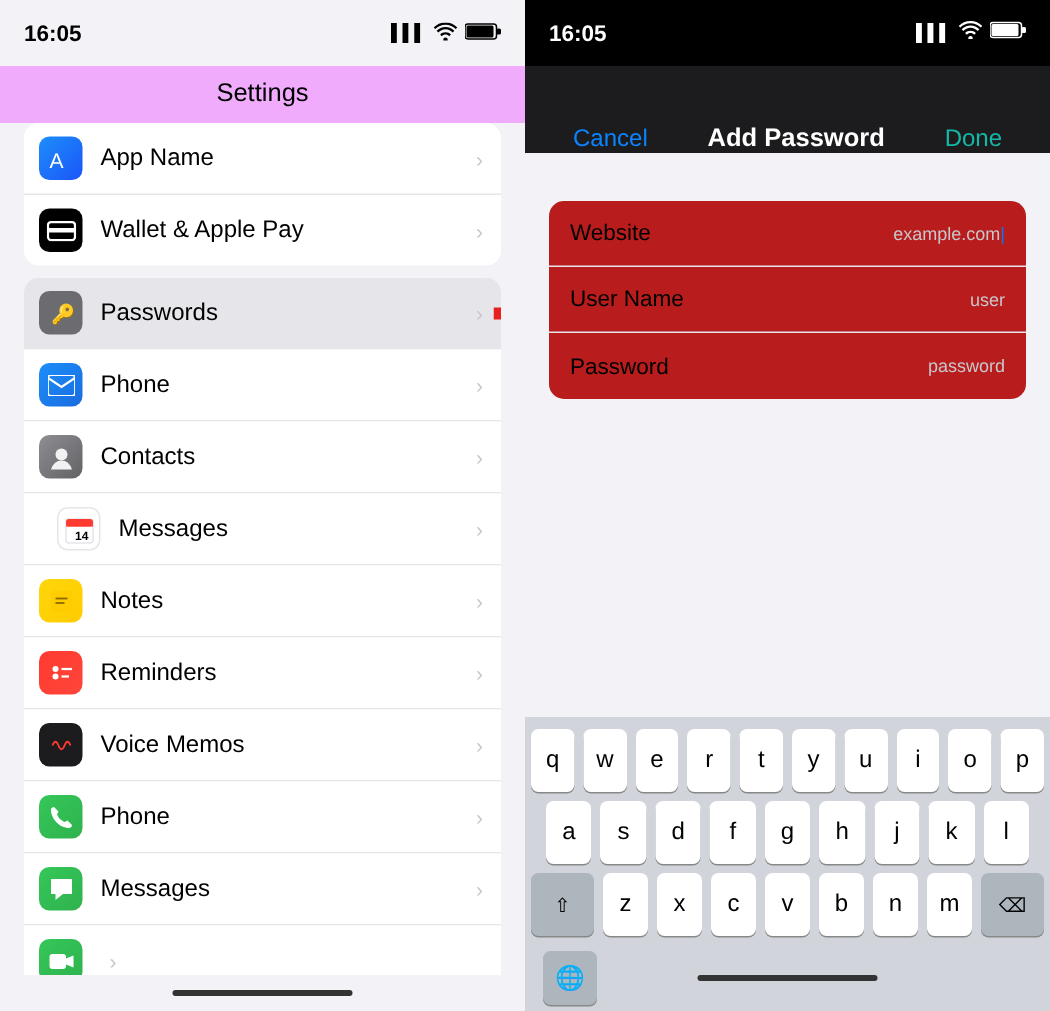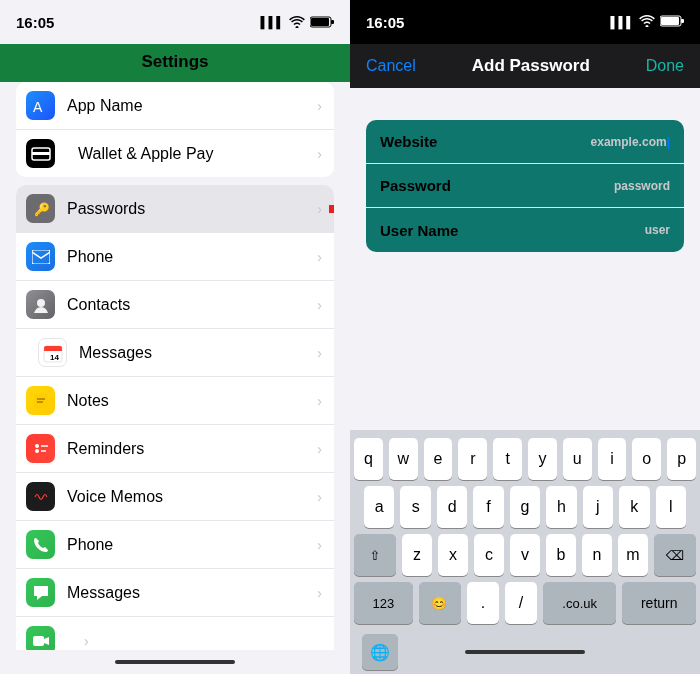--- a/index.html
+++ b/index.html
@@ -40,23 +40,23 @@
 
     .status-icons {
       display: flex;
       gap: 5px;
       align-items: center;
     }
 
     .settings-title {
       text-align: center;
       font-size: 17px;
-      font-weight: 700;
+      font-weight: 400;
       padding: 8px 0 10px;
-      background: #15803d;
+      background: #f0abfc;
     }
 
     .settings-list {
       flex: 1;
       overflow-y: auto;
       background: #f2f2f7;
     }
 
     .section-group {
       background: #fff;
@@ -70,21 +70,20 @@
       align-items: center;
       padding: 9px 12px 9px 10px;
       border-bottom: 0.5px solid #e5e5ea;
       background: #fff;
       position: relative;
       min-height: 44px;
     }
 
     .list-item:last-child {
       border-bottom: none;
-      gap: 11px;
     }
 
     .list-item.highlighted {
       background: #e5e5ea;
     }
 
     .app-icon {
       width: 29px;
       height: 29px;
       border-radius: 7px;
@@ -135,50 +134,49 @@
 
     .right-status-icons {
       display: flex;
       gap: 5px;
       align-items: center;
       color: #fff;
     }
 
     .nav-bar {
       background: #1c1c1e;
-      height: 44px;
-      display: flex;
-      align-items: center;
+      height: 58px;
+      display: flex;
+      align-items: flex-end;
       justify-content: space-between;
-      padding: 0 16px;
+      padding: 0 32px;
     }
 
     .nav-cancel {
       color: #0a84ff;
       font-size: 16px;
       cursor: pointer;
     }
 
     .nav-title {
       color: #fff;
       font-size: 17px;
       font-weight: 600;
     }
 
     .nav-done {
       color: #14b8a6;
       font-size: 16px;
     }
 
     .form-section {
-      background: #0f766e;
+      background: #b91c1c;
       margin: 16px 16px 8px;
       border-radius: 10px;
       overflow: hidden;
-      font-weight: bold;
     }
 
     .form-row {
       display: flex;
       align-items: center;
       padding: 12px 14px;
       border-bottom: 0.5px solid #e5e5ea;
       min-height: 44px;
     }
 
@@ -495,26 +493,26 @@
   </div>
 
   <div style="height:16px;background:#f2f2f7;"></div>
 
   <div class="form-section">
     <div class="form-row">
       <span class="form-label">Website</span>
       <span class="form-value cursor">example.com</span>
     </div>
     <div class="form-row">
+      <span class="form-label">User Name</span>
+      <span class="form-value">user</span>
+    </div>
+    <div class="form-row">
       <span class="form-label">Password</span>
       <span class="form-value">password</span>
-    </div>
-    <div class="form-row">
-      <span class="form-label">User Name</span>
-      <span class="form-value">user</span>
     </div>
   </div>
 
   <div class="right-spacer"></div>
 
   <div class="keyboard">
 
     <div class="key-row">
       <div class="key">q</div>
       <div class="key">w</div>
@@ -545,28 +543,20 @@
       <div class="key">z</div>
       <div class="key">x</div>
       <div class="key">c</div>
       <div class="key">v</div>
       <div class="key">b</div>
       <div class="key">n</div>
       <div class="key">m</div>
       <div class="key key-special key-delete">⌫</div>
     </div>
 
-    <div class="key-row">
-      <div class="key key-special" style="flex:1.6;max-width:none;font-size:13px;">123</div>
-      <div class="key key-special" style="max-width:42px;flex:1.5;">😊</div>
-      <div class="key" style="max-width:32px;">.</div>
-      <div class="key" style="max-width:32px;">/</div>
-      <div class="key key-special" style="flex:2;max-width:none;font-size:13px;">.co.uk</div>
-      <div class="key key-special" style="flex:2;max-width:none;font-size:14px;">return</div>
-    </div>
 
     <div style="display:flex;align-items:center;justify-content:space-between;padding:4px 8px 0;">
       <div class="key key-special" style="width:36px;height:36px;max-width:36px;flex:none;font-size:16px;">🌐</div>
       <div style="flex:1;display:flex;justify-content:center;">
         <div class="home-indicator-right"></div>
       </div>
       <div style="width:36px;"></div>
     </div>
   </div>
 </div>

